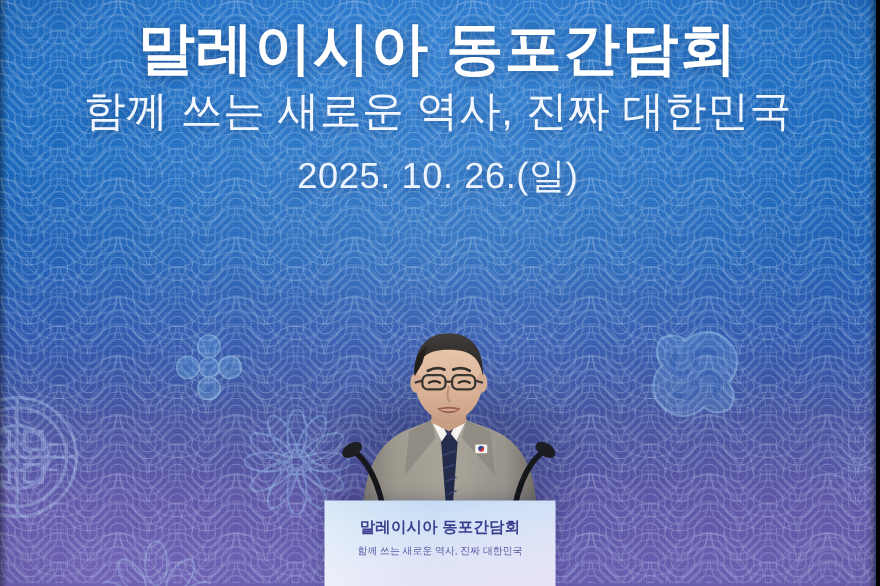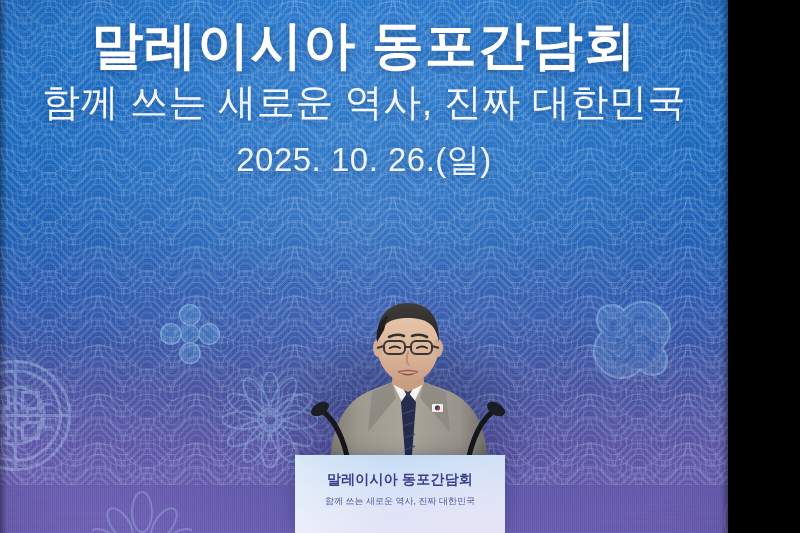--- a/index.html
+++ b/index.html
@@ -2,21 +2,21 @@
 <html><head>
 <meta charset="utf-8">
 <style>
   html, body {
     margin: 0;
     padding: 0;
     background: #000;
   }
   #stage {
     position: relative;
-    width: 728px;
+    width: 796px;
     height: 533px;
     overflow: hidden;
     font-family: "Liberation Sans", "DejaVu Sans", sans-serif;
     background: #1a63bb;
   }
 
   
   .backdrop {
     position: absolute;
     inset: 0;

